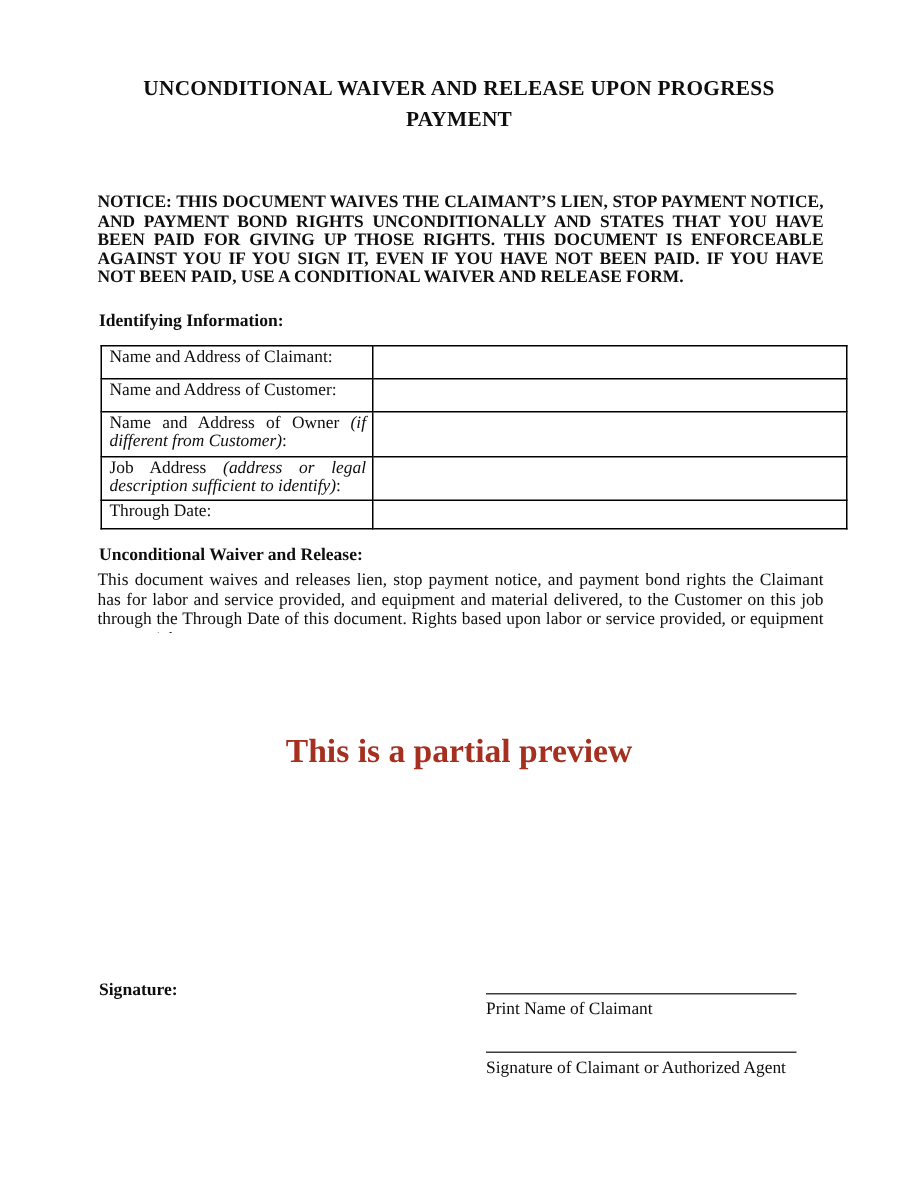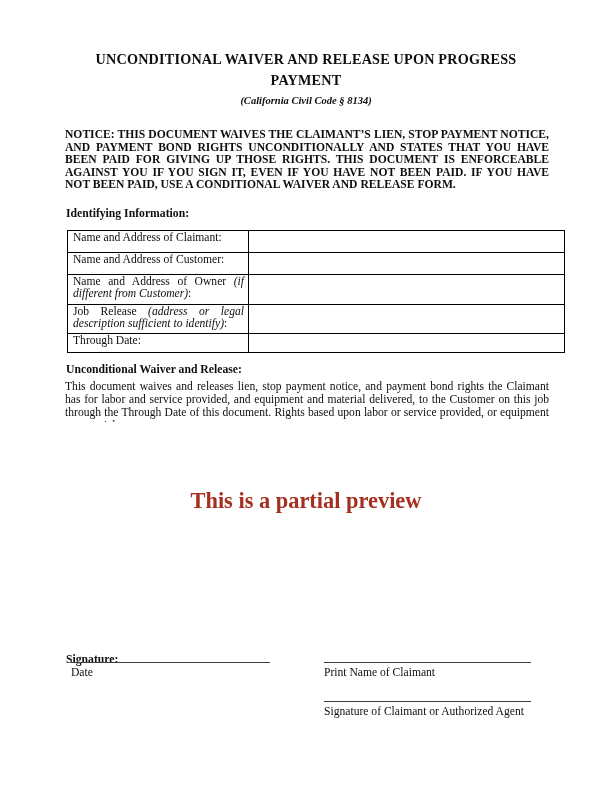--- a/index.html
+++ b/index.html
@@ -129,21 +129,20 @@
   .f-sig    { top: 701px; left: 324px; width: 207px; }
 </style>
 </head>
 <body>
 
 <div class="page">
 
   <div class="header">
     <span class="title-line">UNCONDITIONAL WAIVER AND RELEASE UPON PROGRESS</span>
     <span class="title-line">PAYMENT</span>
-    <span class="code-ref">(California Civil Code § 8134)</span>
   </div>
 
   <div class="notice">NOTICE: THIS DOCUMENT WAIVES THE CLAIMANT’S LIEN, STOP PAYMENT NOTICE, AND PAYMENT BOND RIGHTS UNCONDITIONALLY AND STATES THAT YOU HAVE BEEN PAID FOR GIVING UP THOSE RIGHTS. THIS DOCUMENT IS ENFORCEABLE AGAINST YOU IF YOU SIGN IT, EVEN IF YOU HAVE NOT BEEN PAID. IF YOU HAVE NOT BEEN PAID, USE A CONDITIONAL WAIVER AND RELEASE FORM.</div>
 
   <div class="sec-heading h-identifying">Identifying Information:</div>
 
   <table class="info-table">
     <tbody>
         <tr class="r1">
       <td class="lbl"><span>Name and Address of Claimant:</span><span class="it"></span><span></span></td>
@@ -151,43 +150,39 @@
     </tr>
     <tr class="r2">
       <td class="lbl"><span>Name and Address of Customer:</span><span class="it"></span><span></span></td>
       <td class="val"><span></span></td>
     </tr>
     <tr class="r3">
       <td class="lbl"><span>Name and Address of Owner </span><span class="it">(if different from Customer)</span><span>:</span></td>
       <td class="val"><span></span></td>
     </tr>
     <tr class="r4">
-      <td class="lbl"><span>Job Release </span><span class="it">(address or legal description sufficient to identify)</span><span>:</span></td>
+      <td class="lbl"><span>Job Address </span><span class="it">(address or legal description sufficient to identify)</span><span>:</span></td>
       <td class="val"><span></span></td>
     </tr>
     <tr class="r5">
       <td class="lbl"><span>Through Date:</span><span class="it"></span><span></span></td>
       <td class="val"><span></span></td>
     </tr>
   </tbody>
     </table>
 
   <div class="sec-heading h-waiver">Unconditional Waiver and Release:</div>
   <div class="waiver-body">This document waives and releases lien, stop payment notice, and payment bond rights the Claimant has for labor and service provided, and equipment and material delivered, to the Customer on this job through the Through Date of this document. Rights based upon labor or service provided, or equipment or material</div>
 
   <div class="preview-note" style="color: rgb(165, 48, 31);">
     <span style="display:block">This is a partial preview</span>
   </div>
 
   <div class="sec-heading h-signature">Signature:</div>
 
-  <div class="sig-field f-date">
-    <span class="line"></span>
-    <span class="sig-label">Date</span>
-  </div>
 
   <div class="sig-field f-print">
     <span class="line"></span>
     <span class="sig-label">Print Name of Claimant</span>
   </div>
 
   <div class="sig-field f-sig">
     <span class="line"></span>
     <span class="sig-label">Signature of Claimant or Authorized Agent</span>
   </div>

